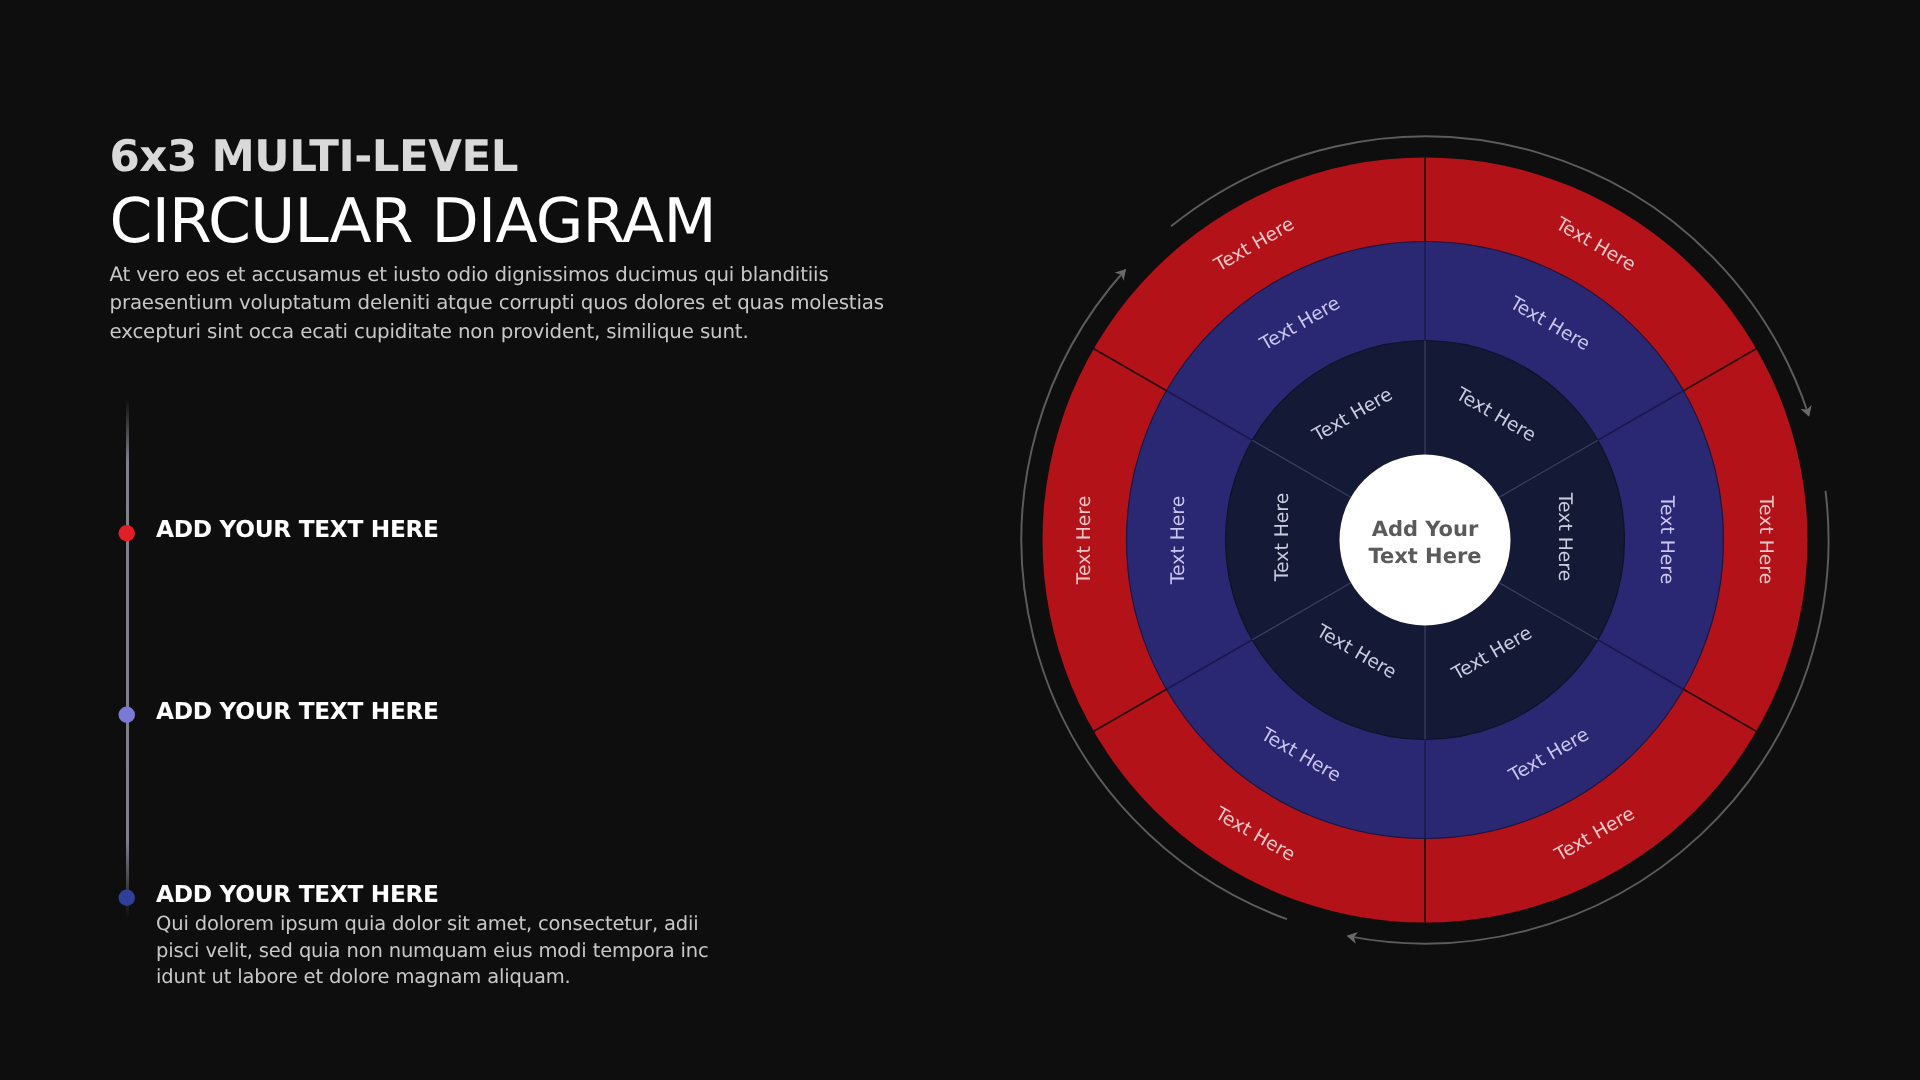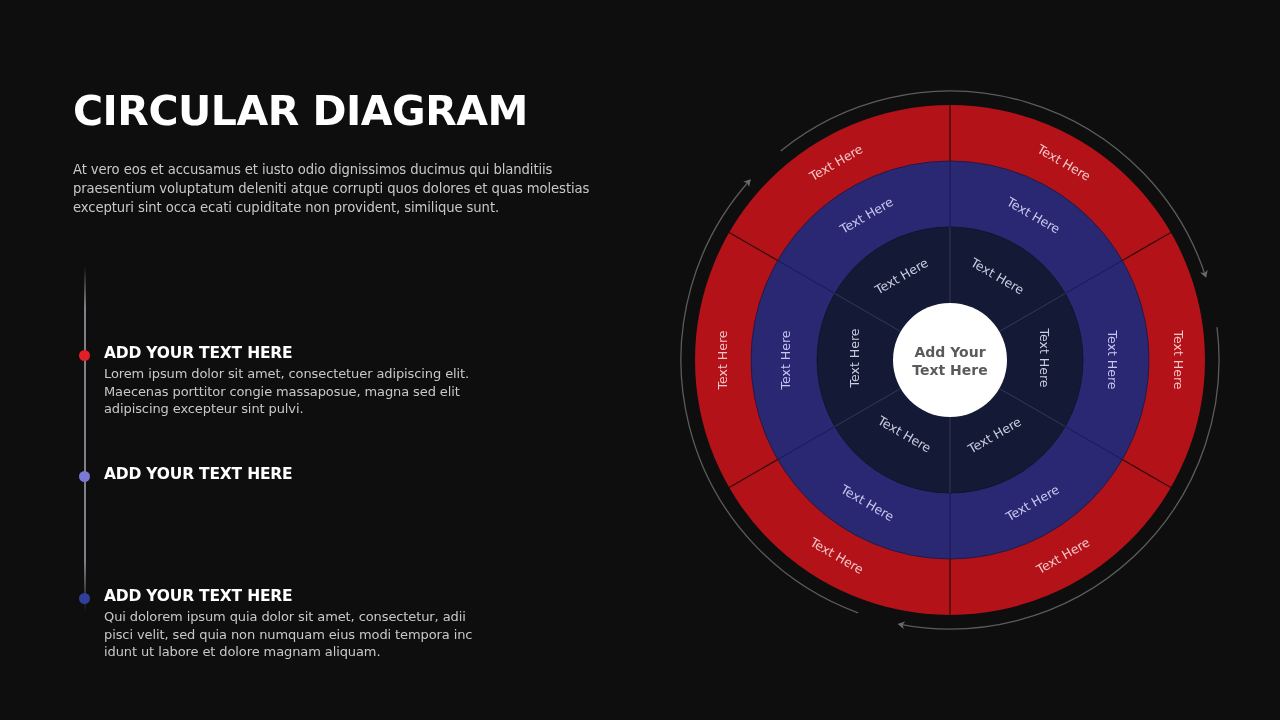--- a/index.html
+++ b/index.html
@@ -26,30 +26,30 @@
     .subtitle {
       color: #d9d9d9;
       font-size: 29px;
       font-weight: bold;
       letter-spacing: -0.3px;
       line-height: 36px;
     }
     .title {
       color: #ffffff;
       font-size: 41px;
-      font-weight: bold;
+      font-weight: normal;
       letter-spacing: -0.5px;
       line-height: 50px;
       margin-top: 0px;
     }
     .intro {
       color: #c8c8c8;
       font-size: 13.2px;
       line-height: 19px;
-      margin-top: 24px;
+      margin-top: 2px;
       width: 540px;
       letter-spacing: -0.1px;
     }
     .timeline-line {
       position: absolute;
       left: 84px;
       top: 266px;
       width: 1.5px;
       height: 346px;
       background: linear-gradient(to bottom, rgba(140,140,150,0) 0%, rgba(140,140,150,0.9) 12%, rgba(140,140,150,0.9) 85%, rgba(140,140,150,0) 100%);
@@ -101,30 +101,30 @@
       font-weight: bold;
       fill: #5a5a5a;
     }
   </style>
 </head>
 <body>
 
 <div class="slide">
 
   <div class="title-block">
+    <div class="subtitle">6x3 MULTI-LEVEL</div>
     <div class="title">CIRCULAR DIAGRAM</div>
     <div class="intro">At vero eos et accusamus et iusto odio dignissimos ducimus qui blanditiis praesentium voluptatum deleniti atque corrupti quos dolores et quas molestias excepturi sint occa ecati cupiditate non provident, similique sunt.</div>
   </div>
 
   <div class="timeline-line"></div>
 
   <div class="tl-item" style="top:302px;">
     <span class="tl-dot" style="background:#e21f26;"></span>
     <div class="tl-heading">ADD YOUR TEXT HERE</div>
-    <div class="tl-body">Lorem ipsum dolor sit amet, consectetuer adipiscing elit. Maecenas porttitor congie massaposue, magna sed elit adipiscing excepteur sint pulvi.</div>
   </div>
 
   <div class="tl-item" style="top:423px;">
     <span class="tl-dot" style="background:#7b79d6;"></span>
     <div class="tl-heading">ADD YOUR TEXT HERE</div>
   </div>
 
   <div class="tl-item" style="top:545px;">
     <span class="tl-dot" style="background:#2f3f9a;"></span>
     <div class="tl-heading">ADD YOUR TEXT HERE</div>

